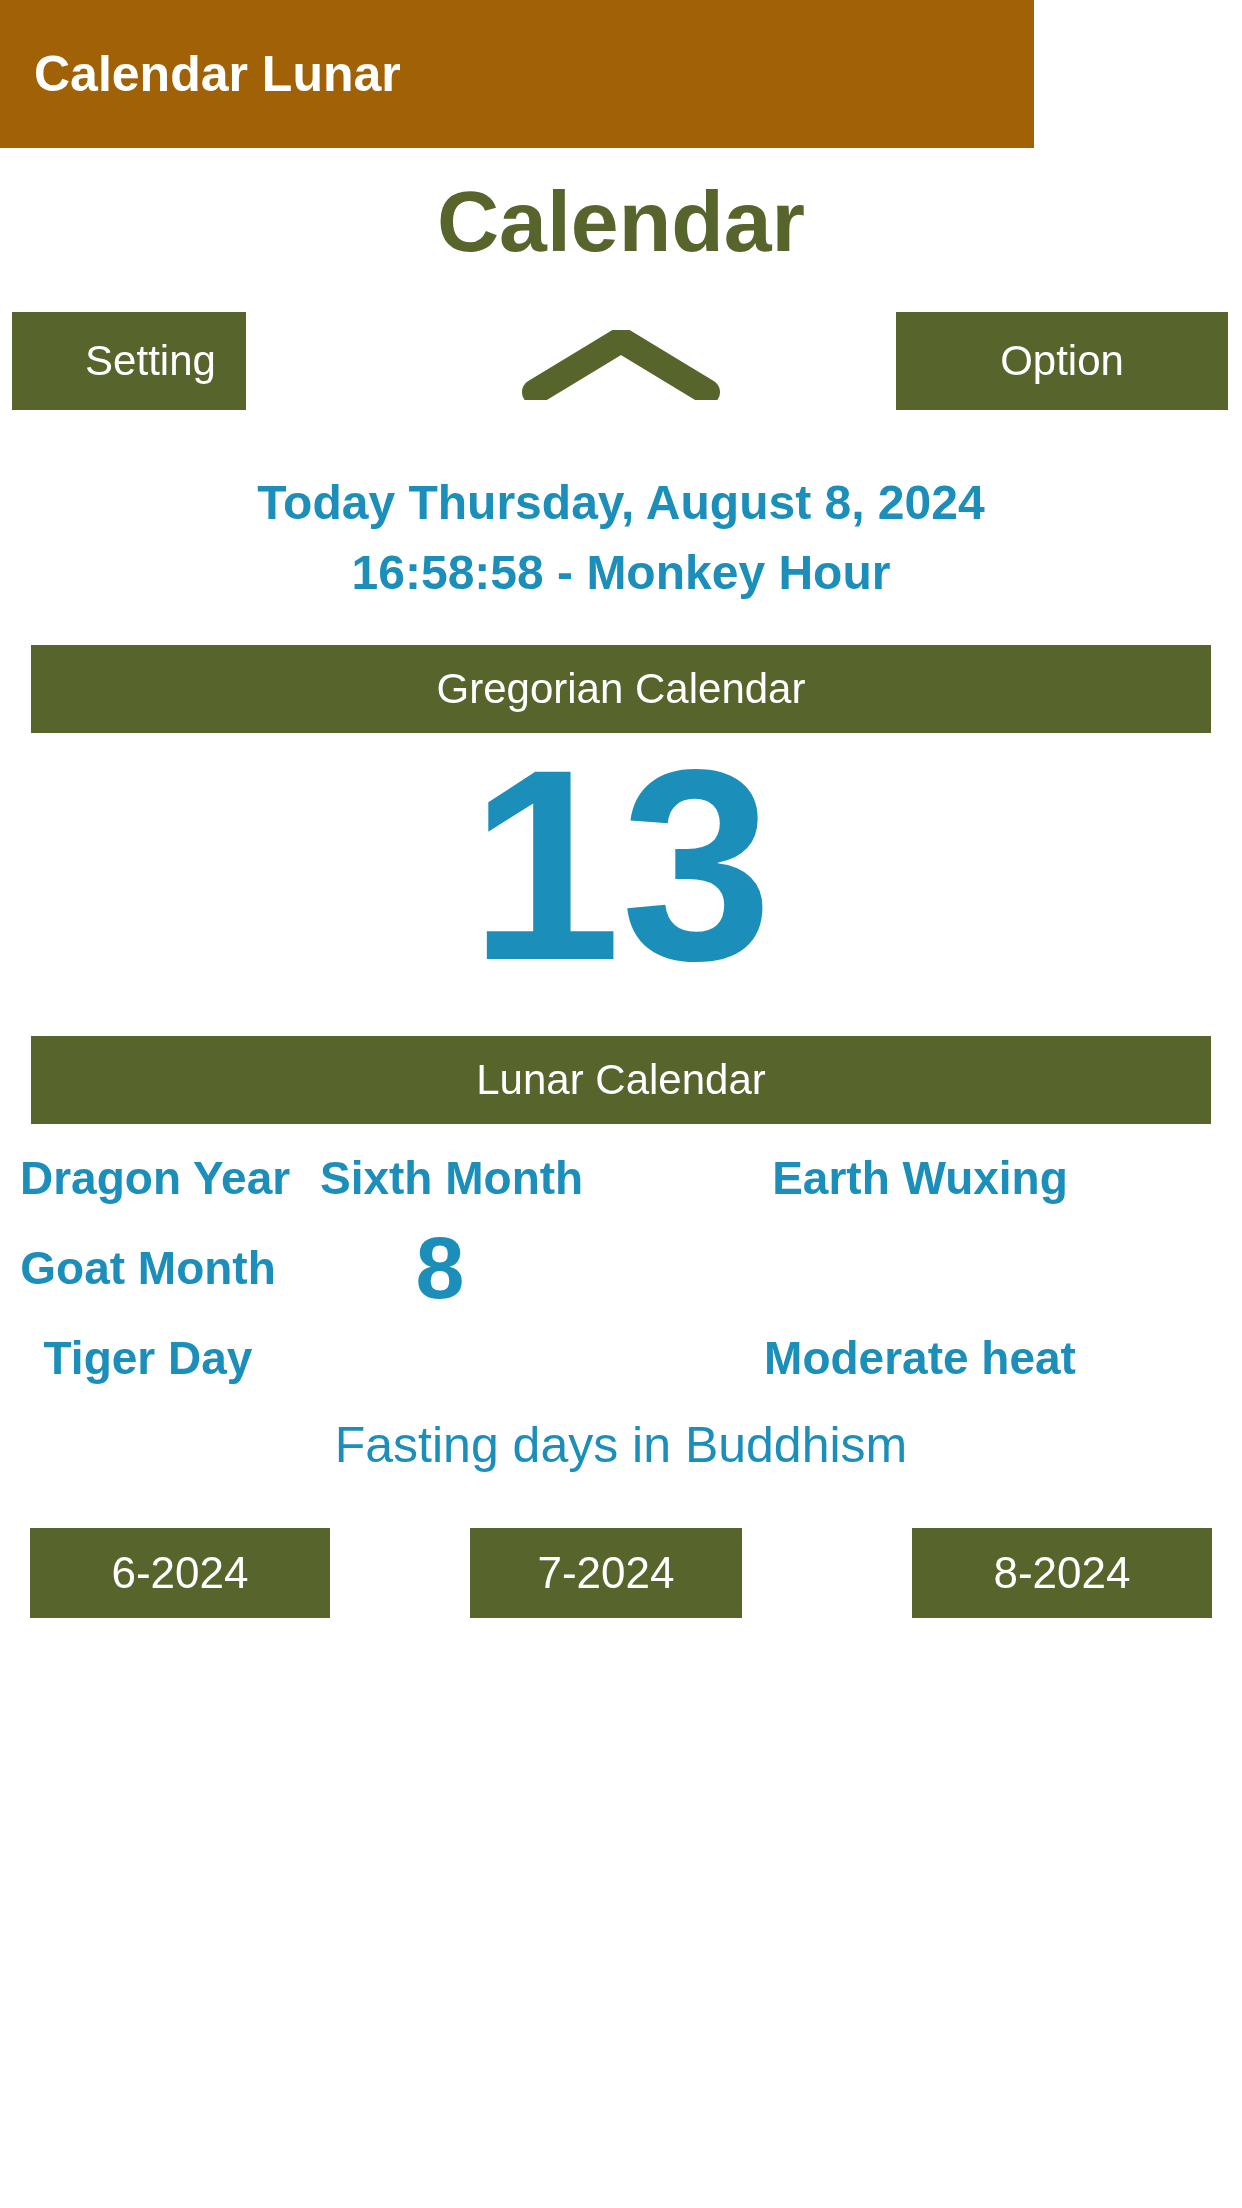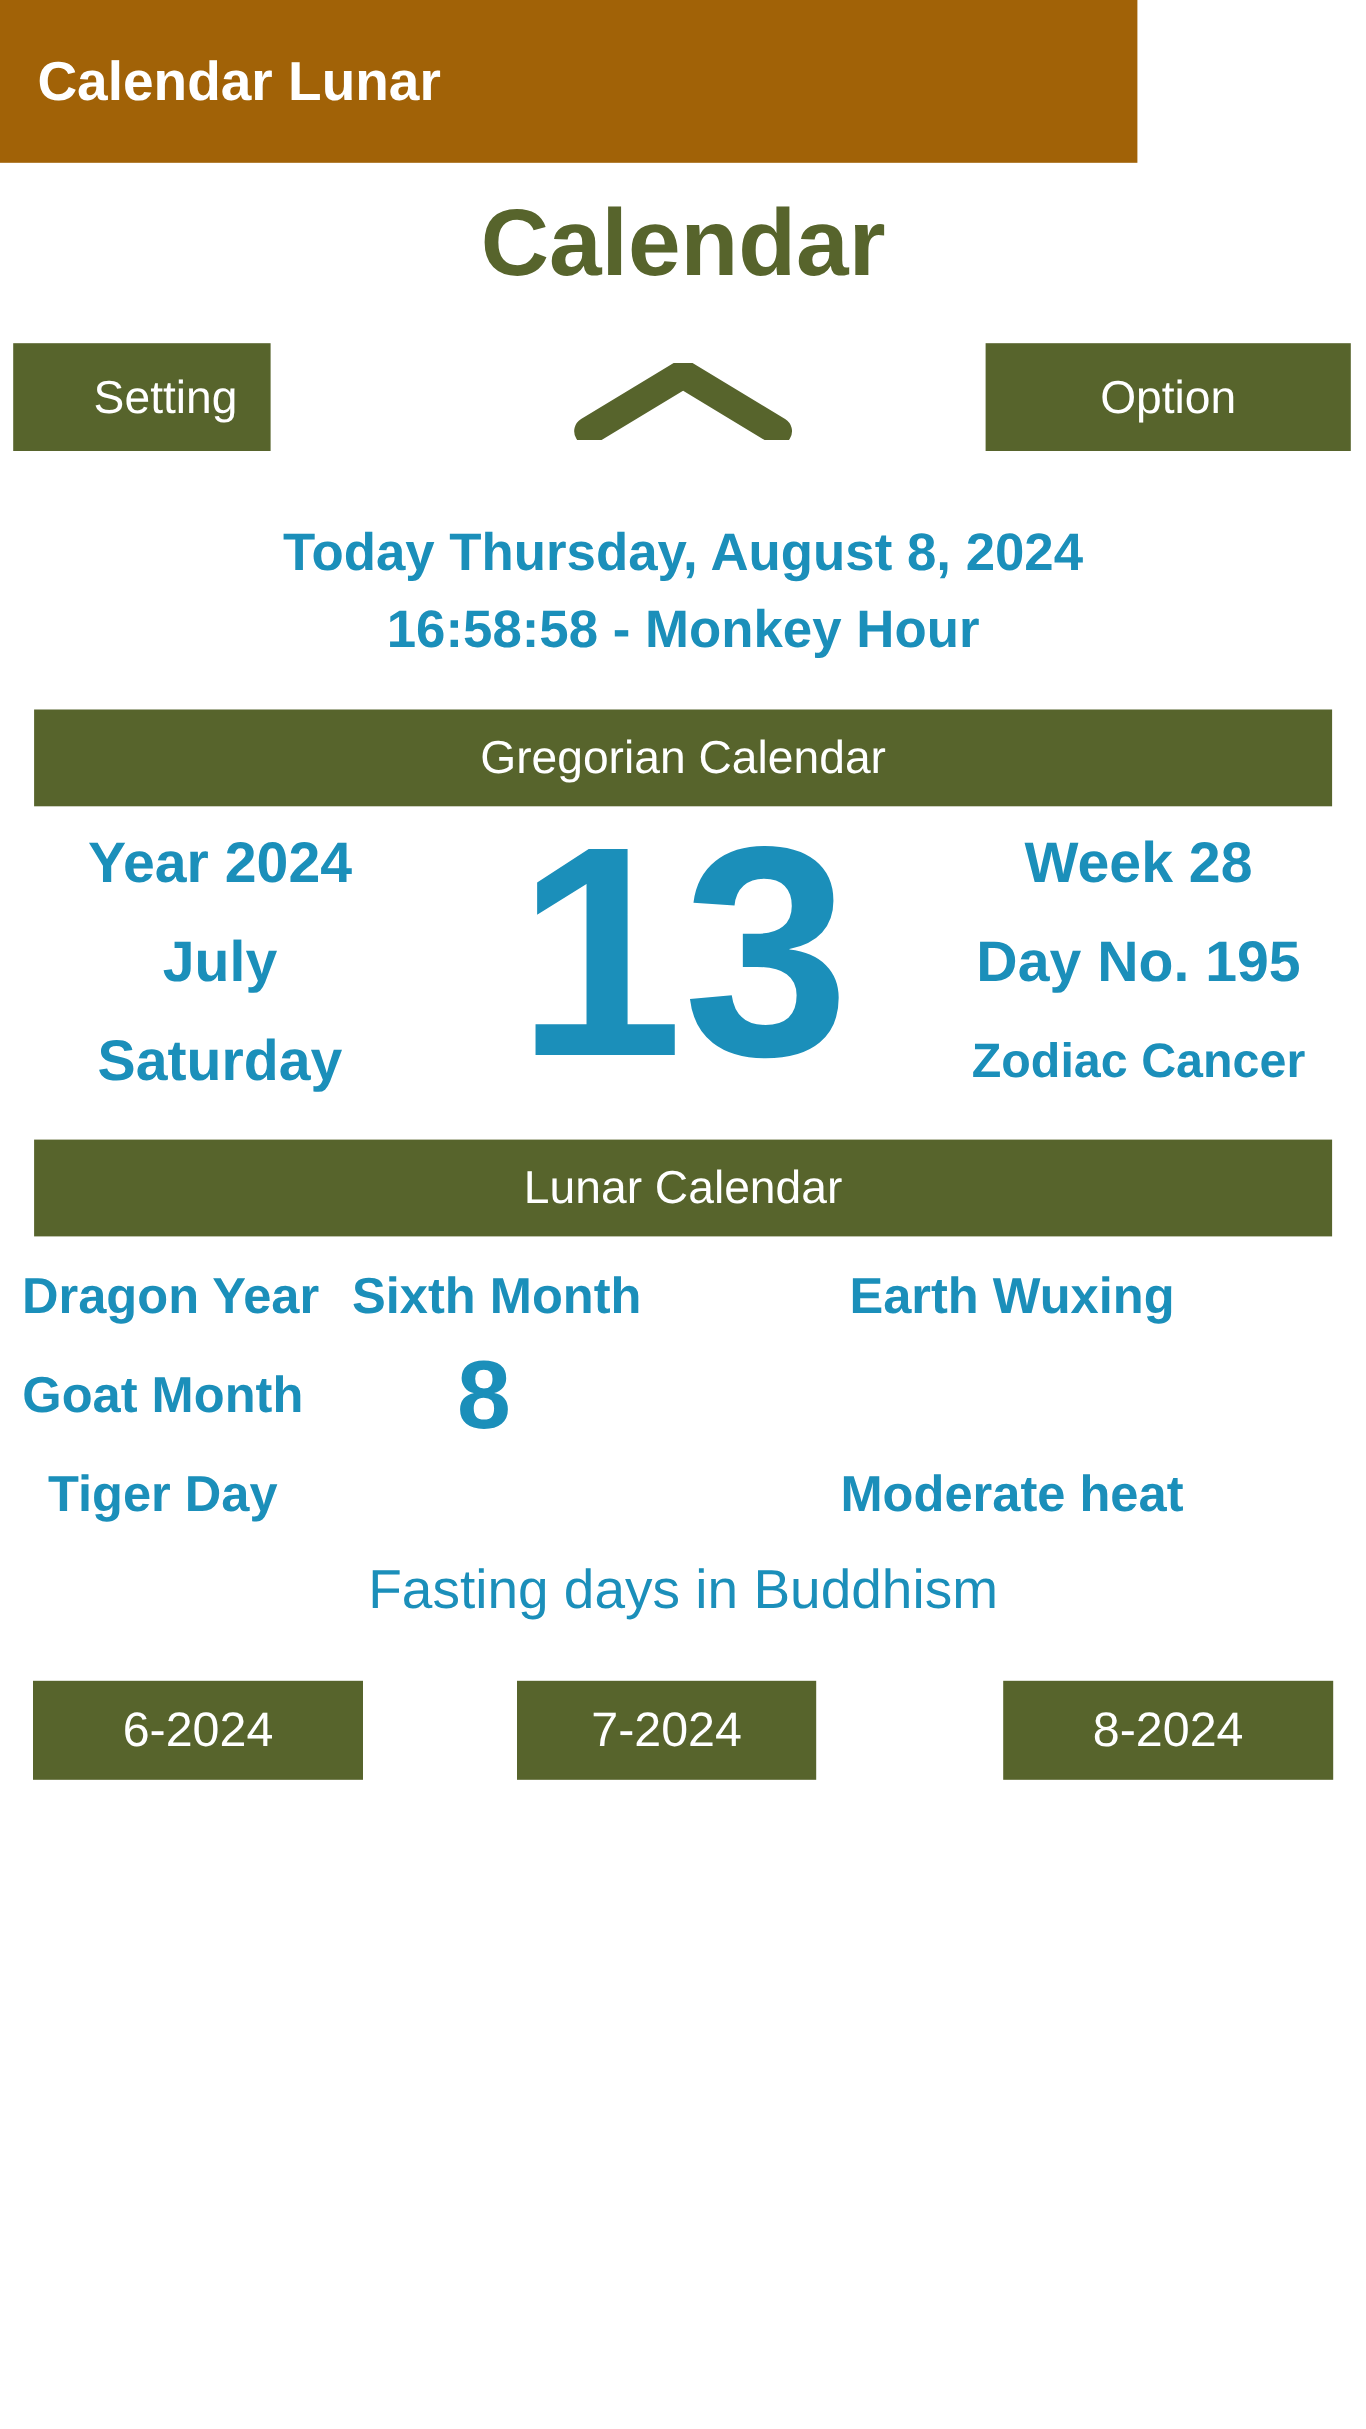--- a/index.html
+++ b/index.html
@@ -225,33 +225,23 @@
 </div>
 
 <div class="today-block">
   <div>Today Thursday, August 8, 2024</div>
   <div>16:58:58 - Monkey Hour</div>
 </div>
 
 <div class="section-bar bar-gregorian">Gregorian Calendar</div>
 
 <div class="greg-body">
-  <div class="greg-col-left">
-    <div class="greg-line greg-l1">Year 2024</div>
-    <div class="greg-line greg-l2">July</div>
-    <div class="greg-line greg-l3">Saturday</div>
-  </div>
 
   <div class="greg-bignum">13</div>
 
-  <div class="greg-col-right">
-    <div class="greg-line greg-r1">Week 28</div>
-    <div class="greg-line greg-r2">Day No. 195</div>
-    <div class="greg-line greg-r3">Zodiac Cancer</div>
-  </div>
 </div>
 
 <div class="section-bar bar-lunar">Lunar Calendar</div>
 
 <div class="lunar-body">
   <div class="lunar-col lunar-col-left">
     <div class="lunar-line">Dragon Year</div>
     <div class="lunar-line">Goat Month</div>
     <div class="lunar-line">Tiger Day</div>
   </div>

